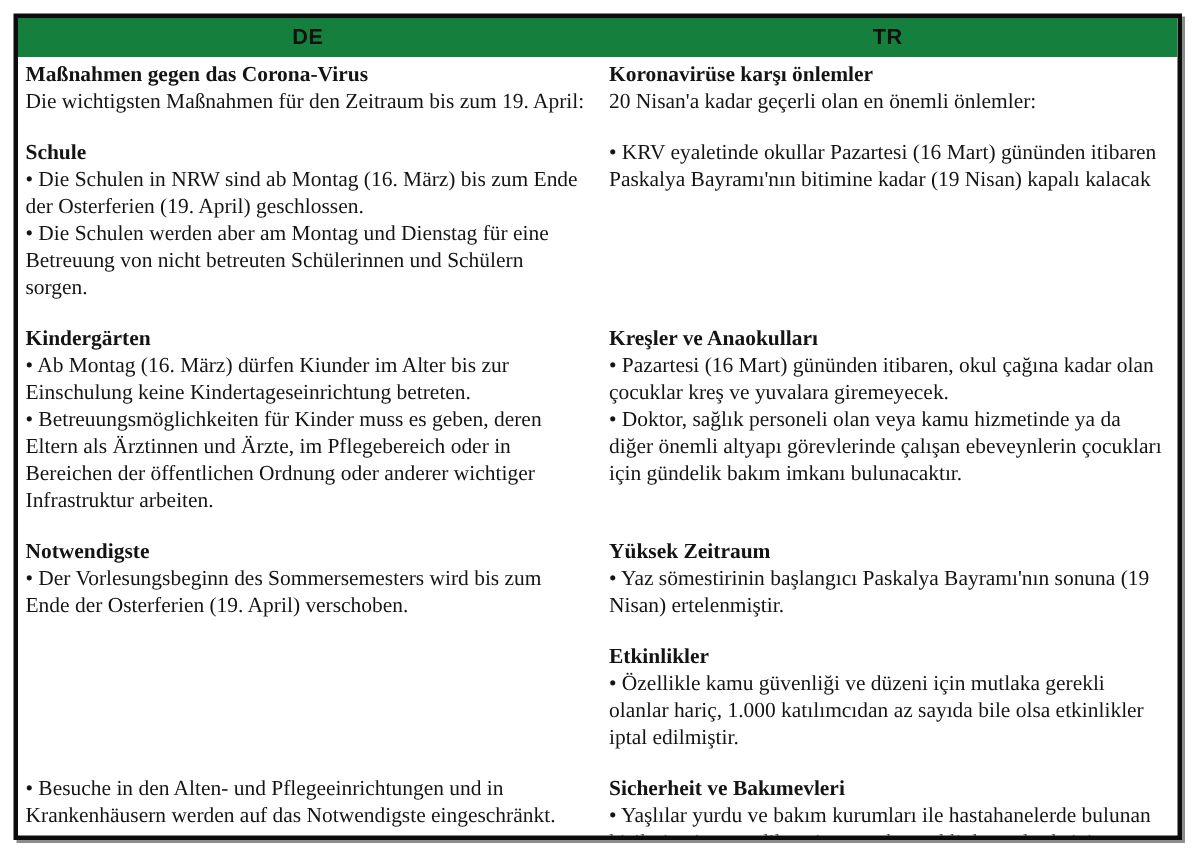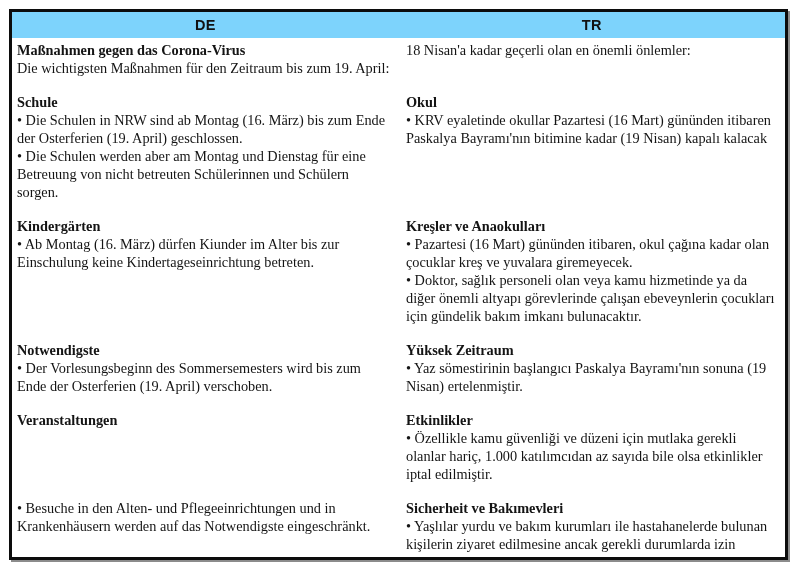--- a/index.html
+++ b/index.html
@@ -46,53 +46,54 @@
   }
   .cell { min-width: 0; }
   .cell p { margin: 0; }
   .sec-title { font-weight: bold; }
 </style>
 </head>
 <body>
 
 <div class="frame">
 
-  <div class="header-row" style="background-color: #7dd3fc;">
+  <div class="header-row" style="background-color: #15803d;">
     <div class="header-cell">DE</div>
     <div class="header-cell">TR</div>
   </div>
 
   <div class="table-body">
 
     <div class="row">
       <div class="cell">
         <p class="sec-title">Maßnahmen gegen das Corona-Virus</p>
         <p>Die wichtigsten Maßnahmen für den Zeitraum bis zum 19. April:</p>
       </div>
       <div class="cell">
-        <p>18 Nisan'a kadar geçerli olan en önemli önlemler:</p>
+        <p class="sec-title">Koronavirüse karşı önlemler</p>
+        <p>20 Nisan'a kadar geçerli olan en önemli önlemler:</p>
       </div>
     </div>
 
     <div class="row">
       <div class="cell">
         <p class="sec-title">Schule</p>
         <p>• Die Schulen in NRW sind ab Montag (16. März) bis zum Ende der Osterferien (19. April) geschlossen.</p>
         <p>• Die Schulen werden aber am Montag und Dienstag für eine Betreuung von nicht betreuten Schülerinnen und Schülern sorgen.</p>
       </div>
       <div class="cell">
-        <p class="sec-title">Okul</p>
         <p>• KRV eyaletinde okullar Pazartesi (16 Mart) gününden itibaren Paskalya Bayramı'nın bitimine kadar (19 Nisan) kapalı kalacak</p>
       </div>
     </div>
 
     <div class="row">
       <div class="cell">
         <p class="sec-title">Kindergärten</p>
         <p>• Ab Montag (16. März) dürfen Kiunder im Alter bis zur Einschulung keine Kindertageseinrichtung betreten.</p>
+        <p>• Betreuungsmöglichkeiten für Kinder muss es geben, deren Eltern als Ärztinnen und Ärzte, im Pflegebereich oder in Bereichen der öffentlichen Ordnung oder anderer wichtiger Infrastruktur arbeiten.</p>
       </div>
       <div class="cell">
         <p class="sec-title">Kreşler ve Anaokulları</p>
         <p>• Pazartesi (16 Mart) gününden itibaren, okul çağına kadar olan çocuklar kreş ve yuvalara giremeyecek.</p>
         <p>• Doktor, sağlık personeli olan veya kamu hizmetinde ya da diğer önemli altyapı görevlerinde çalışan ebeveynlerin çocukları için gündelik bakım imkanı bulunacaktır.</p>
       </div>
     </div>
 
     <div class="row">
       <div class="cell">
@@ -100,21 +101,20 @@
         <p>• Der Vorlesungsbeginn des Sommersemesters wird bis zum Ende der Osterferien (19. April) verschoben.</p>
       </div>
       <div class="cell">
         <p class="sec-title">Yüksek Zeitraum</p>
         <p>• Yaz sömestirinin başlangıcı Paskalya Bayramı'nın sonuna (19 Nisan) ertelenmiştir.</p>
       </div>
     </div>
 
     <div class="row">
       <div class="cell">
-        <p class="sec-title">Veranstaltungen</p>
       </div>
       <div class="cell">
         <p class="sec-title">Etkinlikler</p>
         <p>• Özellikle kamu güvenliği ve düzeni için mutlaka gerekli olanlar hariç, 1.000 katılımcıdan az sayıda bile olsa etkinlikler iptal edilmiştir.</p>
       </div>
     </div>
 
     <div class="row">
       <div class="cell">
         <p>• Besuche in den Alten- und Pflegeeinrichtungen und in Krankenhäusern werden auf das Notwendigste eingeschränkt.</p>

